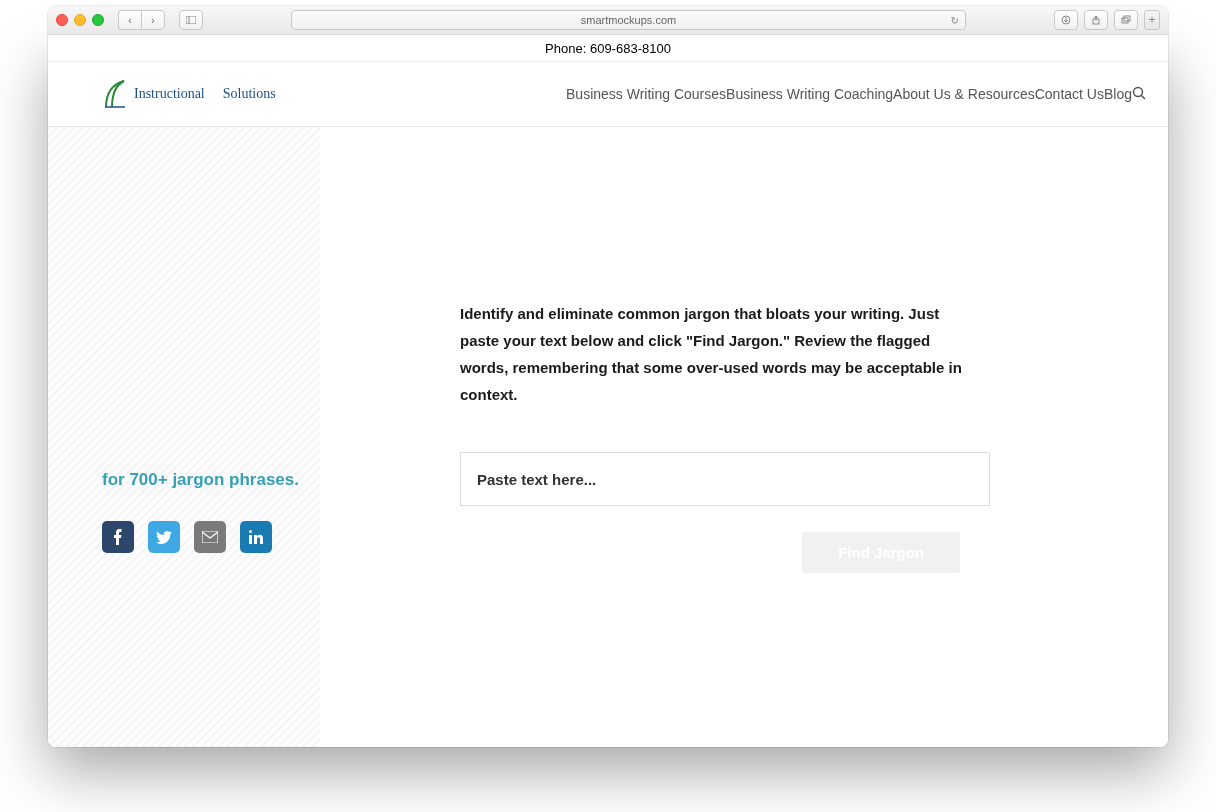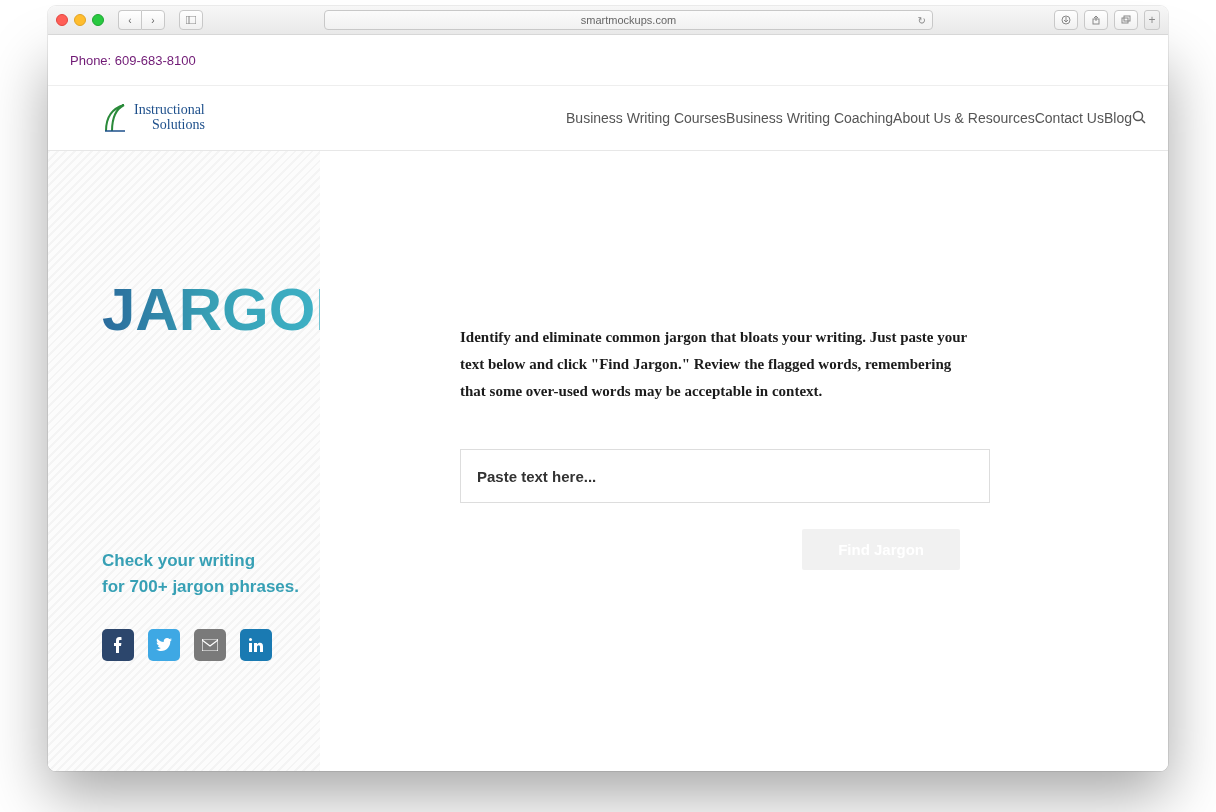--- a/index.html
+++ b/index.html
@@ -25,34 +25,34 @@
   .titlebar{height:28px;background:linear-gradient(#f7f7f7,#e9e9e9);border-bottom:1px solid #d7d7d7;display:flex;align-items:center;padding:0 8px;gap:8px;font-size:11px;color:#666;}
   .traffic{display:flex;gap:6px;}
   .dot{width:10px;height:10px;border-radius:50%;}
   .dot.red{background:#ff5f57;border:1px solid #e24640;}
   .dot.yel{background:#ffbd2e;border:1px solid #e0a324;}
   .dot.grn{background:#28c940;border:1px solid #1fa533;}
   .nav-btns{display:flex;gap:0;margin-left:6px;}
   .mac-btn{width:22px;height:18px;border:1px solid #c8c8c8;border-radius:4px;background:linear-gradient(#fff,#f0f0f0);display:flex;align-items:center;justify-content:center;font-size:10px;color:#666;}
   .mac-btn.pair-l{border-radius:4px 0 0 4px;border-right:none;}
   .mac-btn.pair-r{border-radius:0 4px 4px 0;}
-  .addr{flex:1;margin:0 113px;height:18px;border:1px solid #c8c8c8;border-radius:4px;background:linear-gradient(#fbfbfb,#f1f1f1);display:flex;align-items:center;justify-content:center;font-size:11px;color:#666;position:relative;}
+  .addr{flex:1;margin:0 80px;height:18px;border:1px solid #c8c8c8;border-radius:4px;background:linear-gradient(#fbfbfb,#f1f1f1);display:flex;align-items:center;justify-content:center;font-size:11px;color:#666;position:relative;}
   .addr .reload{position:absolute;right:6px;font-size:10px;color:#888;}
   .right-btns{display:flex;gap:6px;align-items:center;}
   .tabstrip{width:14px;height:18px;border:1px solid #c8c8c8;border-radius:3px;background:linear-gradient(#f4f4f4,#e7e7e7);display:flex;align-items:center;justify-content:center;font-size:12px;color:#888;}
 
   
   .page{background:#fff;}
 
-  .topbar{height:26px;border-bottom:1px solid #eee;display:flex;justify-content:flex-start;align-items:center;padding:12px 22px;font-size:13px;color:#701a75;}
+  .topbar{height:26px;border-bottom:1px solid #eee;display:flex;justify-content:center;align-items:center;padding:0 22px;font-size:13px;color:#000000;}
 
   .header{height:64px;border-bottom:1px solid #e7e7e7;display:flex;align-items:center;padding:0 22px 0 54px;}
   .logo{display:flex;align-items:center;gap:6px;}
   .logo svg{flex:0 0 auto;}
-  .logo-text{display:flex;flex-direction:column;line-height:1.05;font-size:14px;}
+  .logo-text{display:flex;flex-direction:row;line-height:1.05;font-size:14px;}
   .logo-text span{color:#1d4f8b;font-family:Georgia,serif;}
   .menu{margin-left:auto;display:flex;align-items:center;font-size:14px;color:#555;}
   .menu a{color:#555;text-decoration:none;}
 
   .body{display:flex;min-height:620px;}
   .left{width:272px;position:relative;padding:130px 0 0 54px;box-sizing:border-box;
     background:
       repeating-linear-gradient(135deg,#f4f4f4 0 2px,#fcfcfc 2px 6px);
   }
   .hero-title{font-weight:900;font-size:60px;line-height:.95;letter-spacing:0px;
@@ -60,21 +60,21 @@
     -webkit-background-clip:text;background-clip:text;color:transparent;white-space:pre;}
   .left-sub{margin-top:210px;color:var(--teal);font-weight:700;font-size:17px;line-height:1.55;}
   .socials{display:flex;gap:14px;margin-top:28px;}
   .sbtn{width:32px;height:32px;border-radius:5px;display:flex;align-items:center;justify-content:center;color:#fff;}
   .sbtn.fb{background:var(--navy);}
   .sbtn.tw{background:var(--twitter);}
   .sbtn.em{background:var(--emailgray);}
   .sbtn.li{background:var(--linkedin);}
 
   .right{flex:1;padding:158px 110px 0 140px;box-sizing:border-box;}
-  .desc{font-size:15px;line-height:1.8;color:#1b1b1b;font-weight:600;max-width:520px;font-family:Liberation Serif, serif;}
+  .desc{font-size:15px;line-height:1.8;color:#1b1b1b;font-weight:600;max-width:520px;}
   .input-box{margin-top:44px;border:1px solid #ddd;height:52px;display:flex;align-items:center;padding:0 14px;max-width:500px;justify-content:center;}
   .input-box input{border:none;outline:none;width:100%;font-size:15px;font-weight:700;color:#333;background:transparent;}
   .input-box input::placeholder{color:#333;font-weight:700;}
   .action-row{max-width:500px;display:flex;justify-content:flex-end;margin-top:26px;}
   .find-btn{background:var(--btngray);border:none;color:#fff;font-weight:700;font-size:15px;padding:12px 36px;border-radius:2px;}
 </style>
 </head>
 <body>
 
 <div class="frame-wrap">
@@ -153,24 +153,22 @@
             <svg width="14" height="14" viewBox="0 0 14 14">
                 <circle cx="6" cy="6" r="4.5" fill="none" stroke="#555" stroke-width="1.5"></circle>
                 <line x1="9.5" y1="9.5" x2="13" y2="13" stroke="#555" stroke-width="1.5"></line>
               </svg>
           </span>
         </nav>
       </div>
 
       <div class="body">
         <div class="left">
-          <div class="hero-title">JARGON</div>
 
           <div class="left-sub">
-            <div>Check your writing</div>
             <div>for 700+ jargon phrases.</div>
           </div>
 
           <div class="socials">
             <div class="sbtn fb">
               <svg width="10" height="16" viewBox="0 0 10 16">
                   <path d="M6 16V9h2l.4-3H6V4.2C6 3.3 6.3 3 7.3 3H8.5V.2C8 .1 7.2 0 6.3 0 4.1 0 3 1.3 3 3.7V6H1v3h2v7h3z" fill="#fff"></path>
                 </svg>
             </div>
             <div class="sbtn tw">

